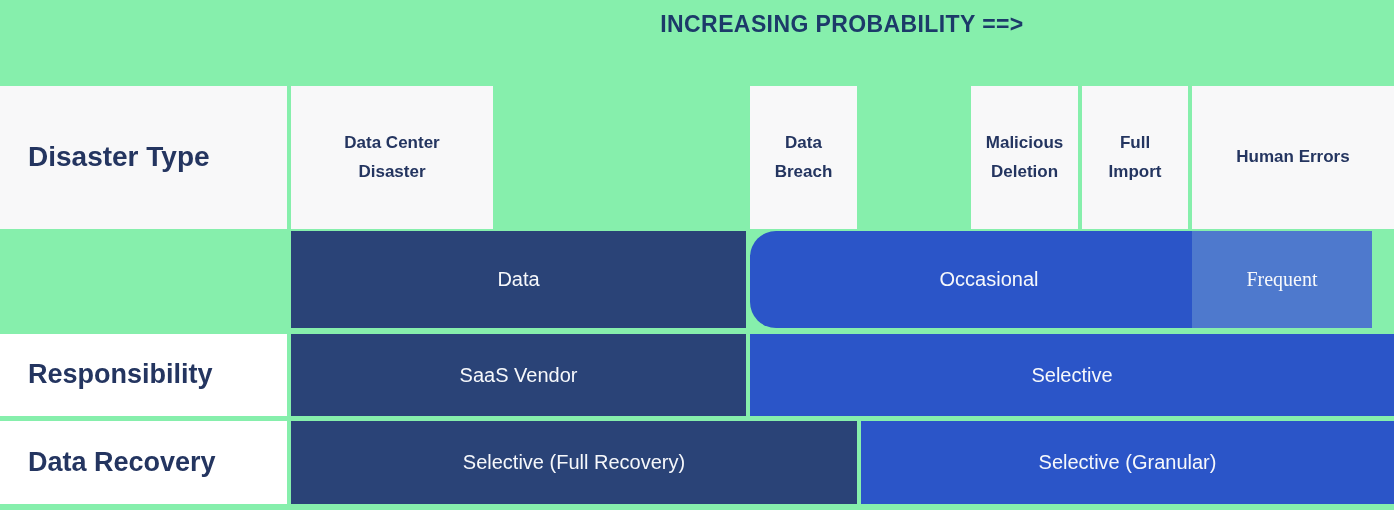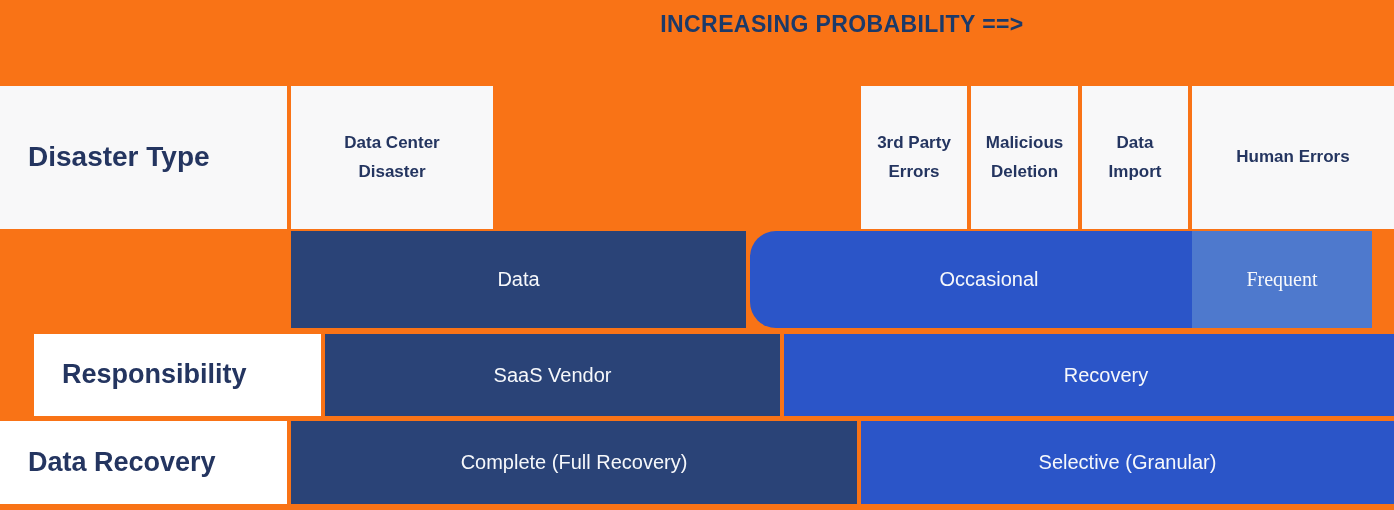--- a/index.html
+++ b/index.html
@@ -5,21 +5,21 @@
   html, body {
     margin: 0;
     padding: 0;
     background: #ffffff;
     font-family: "Liberation Sans", "DejaVu Sans", sans-serif;
   }
   .canvas {
     position: relative;
     width: 1394px;
     height: 510px;
-    background: #f97316;
+    background: #86efac;
     overflow: hidden;
   }
   .title {
     position: absolute;
     left: 290px;
     top: 11px;
     width: 1104px;
     text-align: center;
     font-size: 23px;
     font-weight: 800;
@@ -58,21 +58,21 @@
   .lbl-col   { left: 0px;    width: 287px; padding-left: 28px; }
   .col-1 { left: 291px;  width: 202px; padding: 0 28px; }
   .col-2 { left: 497px;  width: 249px; padding: 0 34px; }
   .col-3 { left: 750px;  width: 107px; padding: 0 10px; }
   .col-4 { left: 861px;  width: 106px; padding: 0 8px;  }
   .col-5 { left: 971px;  width: 107px; padding: 0 8px;  }
   .col-6 { left: 1082px; width: 106px; padding: 0 14px; }
   .col-7 { left: 1192px; width: 202px; padding: 0 20px; }
   
   .row2 { top: 231px; height: 97px; }
-  .row3 { top: 334px; height: 82px; margin-left: 34px; }
+  .row3 { top: 334px; height: 82px; }
   .row4 { top: 421px; height: 83px; }
   .row2.row-label, .row3.row-label, .row4.row-label {
     background: #ffffff;
     padding-right: 55px;
   }
   .val {
     color: #f6f8fb;
     font-size: 20px;
     font-weight: 400;
   }
@@ -88,30 +88,30 @@
 </style>
 </head>
 <body>
 
 <div class="canvas">
 
   <div class="title">INCREASING PROBABILITY ==&gt;</div>
 
   <div class="cell hdr row-label lbl-col">Disaster Type</div>
   <div class="cell hdr col-1">Data Center Disaster</div>
-  <div class="cell hdr col-4">3rd Party Errors</div>
+  <div class="cell hdr col-3">Data Breach</div>
   <div class="cell hdr col-5">Malicious Deletion</div>
-  <div class="cell hdr col-6">Data Import</div>
+  <div class="cell hdr col-6">Full Import</div>
   <div class="cell hdr col-7">Human Errors</div>
 
   <div class="cell val tone-dark span-1-2 row2">Data</div>
   <div class="cell val tone-bright span-3-6 row2">Occasional</div>
   <div class="cell val tone-light span-7 row2">Frequent</div>
 
   <div class="cell row-label lbl-col row3">Responsibility</div>
   <div class="cell val tone-dark span-1-2 row3">SaaS Vendor</div>
-  <div class="cell val tone-bright span-3-7 row3">Recovery</div>
+  <div class="cell val tone-bright span-3-7 row3">Selective</div>
 
   <div class="cell row-label lbl-col row4">Data Recovery</div>
-  <div class="cell val tone-dark span-1-3 row4">Complete (Full Recovery)</div>
+  <div class="cell val tone-dark span-1-3 row4">Selective (Full Recovery)</div>
   <div class="cell val tone-bright span-4-7 row4">Selective (Granular)</div>
 
 </div>
 
 </body></html>

